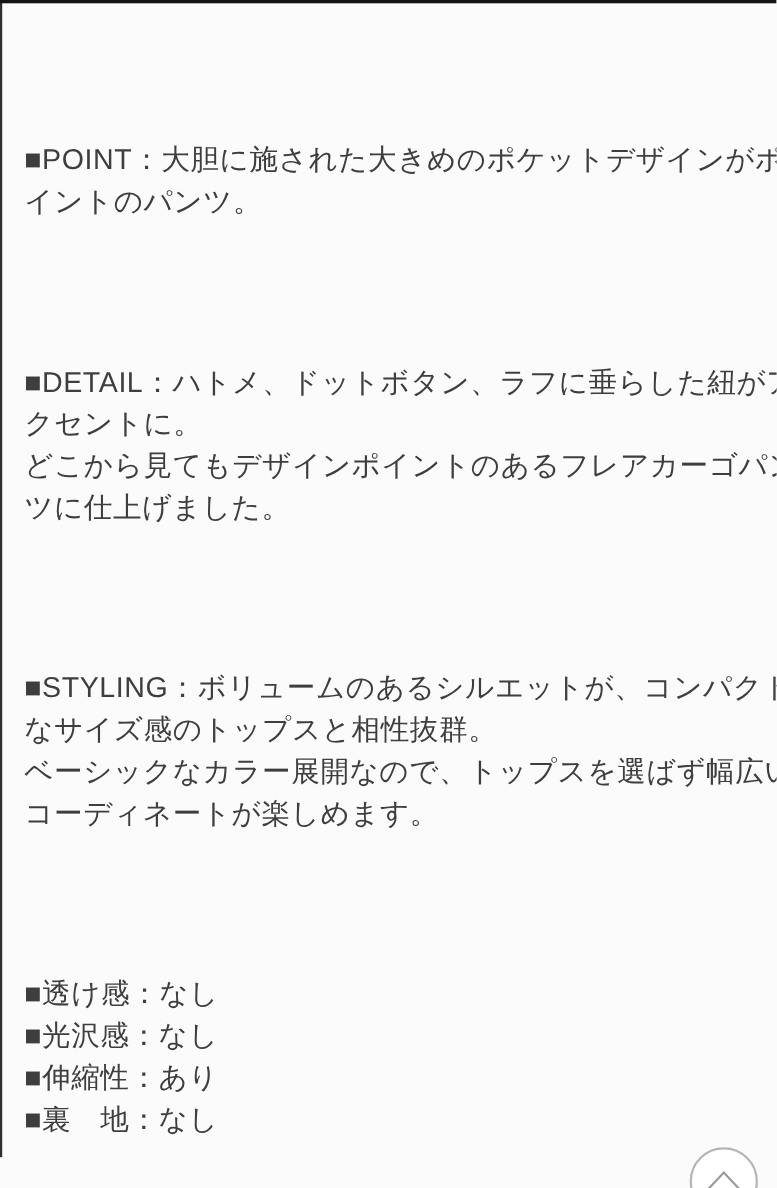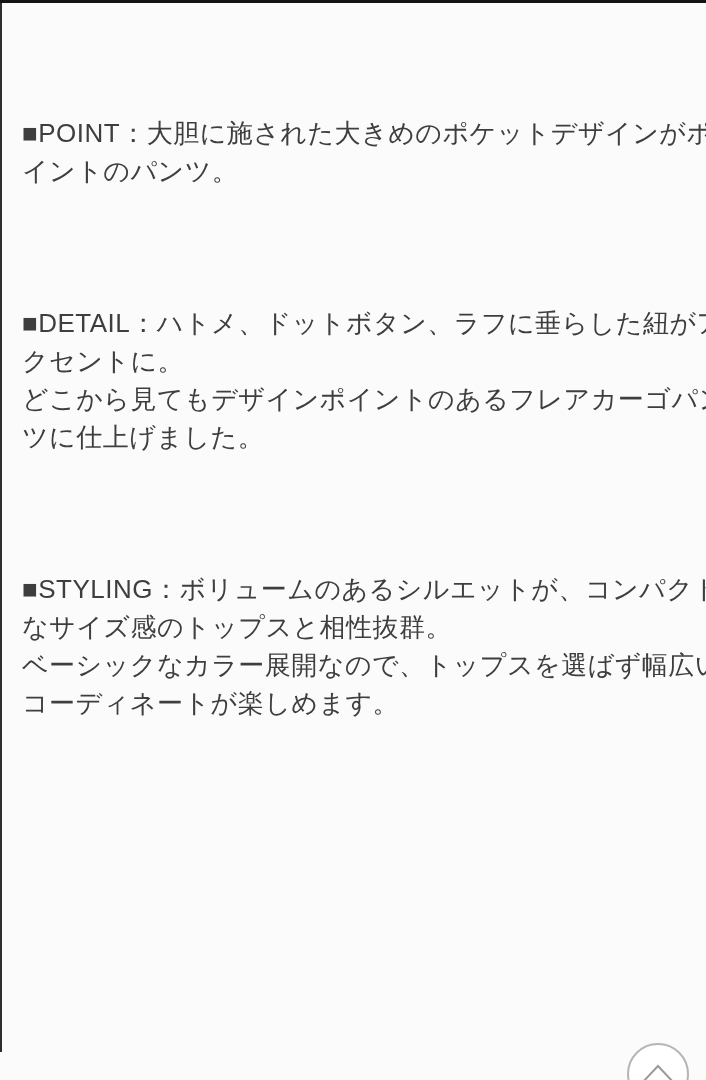--- a/index.html
+++ b/index.html
@@ -39,21 +39,21 @@
     position: absolute;
     top: 0; left: 0; right: 0;
     padding: 38px 14px 0 22px;
     color: var(--text);
     font-size: 26px;
     line-height: 38px;
     white-space: pre;
     letter-spacing: 0.5px;
   }
   .block {
-    margin: 0 0 38px 0;
+    margin: 12px 0 38px 0;
   }
   .block:last-child { margin-bottom: 0; }
   .scroll-top {
     position: absolute;
     left: 627px;
     top: 1043px;
     width: 62px;
     height: 62px;
     border: 2px solid var(--button_border);
     border-radius: 50%;
@@ -79,20 +79,24 @@
   <div class="block">■POINT：大胆に施された大きめのポケットデザインがポ
 イントのパンツ。</div>
   <div class="block">■DETAIL：ハトメ、ドットボタン、ラフに垂らした紐がア
 クセントに。
 どこから見てもデザインポイントのあるフレアカーゴパン
 ツに仕上げました。</div>
   <div class="block">■STYLING：ボリュームのあるシルエットが、コンパクト
 なサイズ感のトップスと相性抜群。
 ベーシックなカラー展開なので、トップスを選ばず幅広い
 コーディネートが楽しめます。</div>
+  <div class="block">■透け感：なし
+■光沢感：なし
+■伸縮性：あり
+■裏　地：なし</div>
   
 </div>
 
 <button class="scroll-top" aria-label="scroll to top">
   <svg viewBox="0 0 58 58">
     <polyline points="12,39 29,21 46,39" fill="none" stroke="var(--chevron)" stroke-width="2"></polyline>
   </svg>
 </button>
 
 </body></html>

